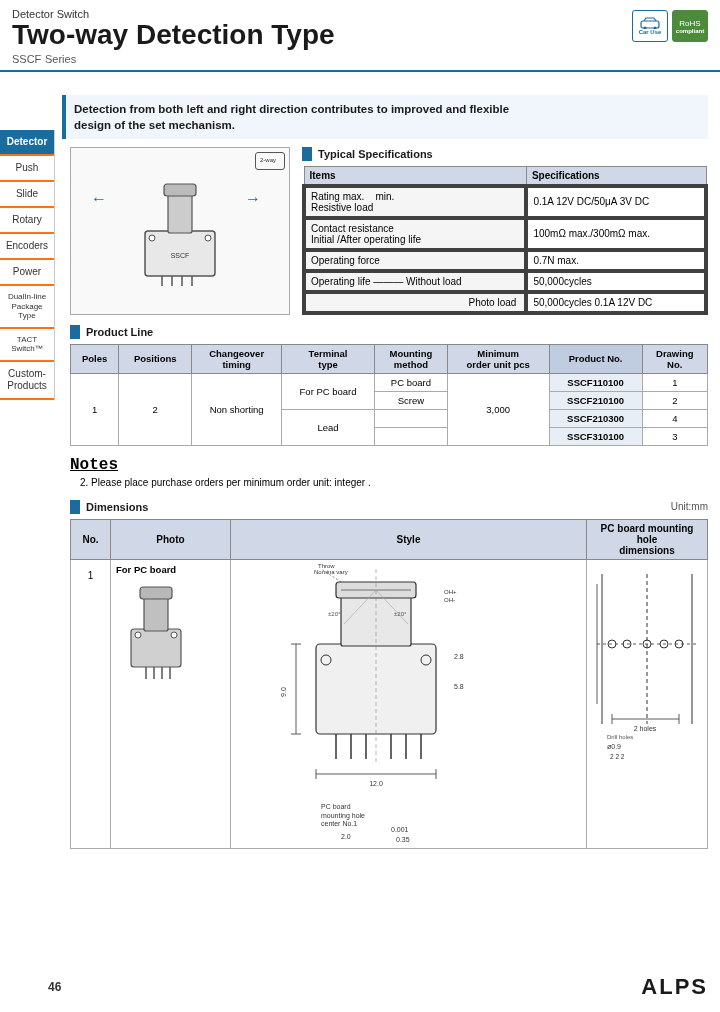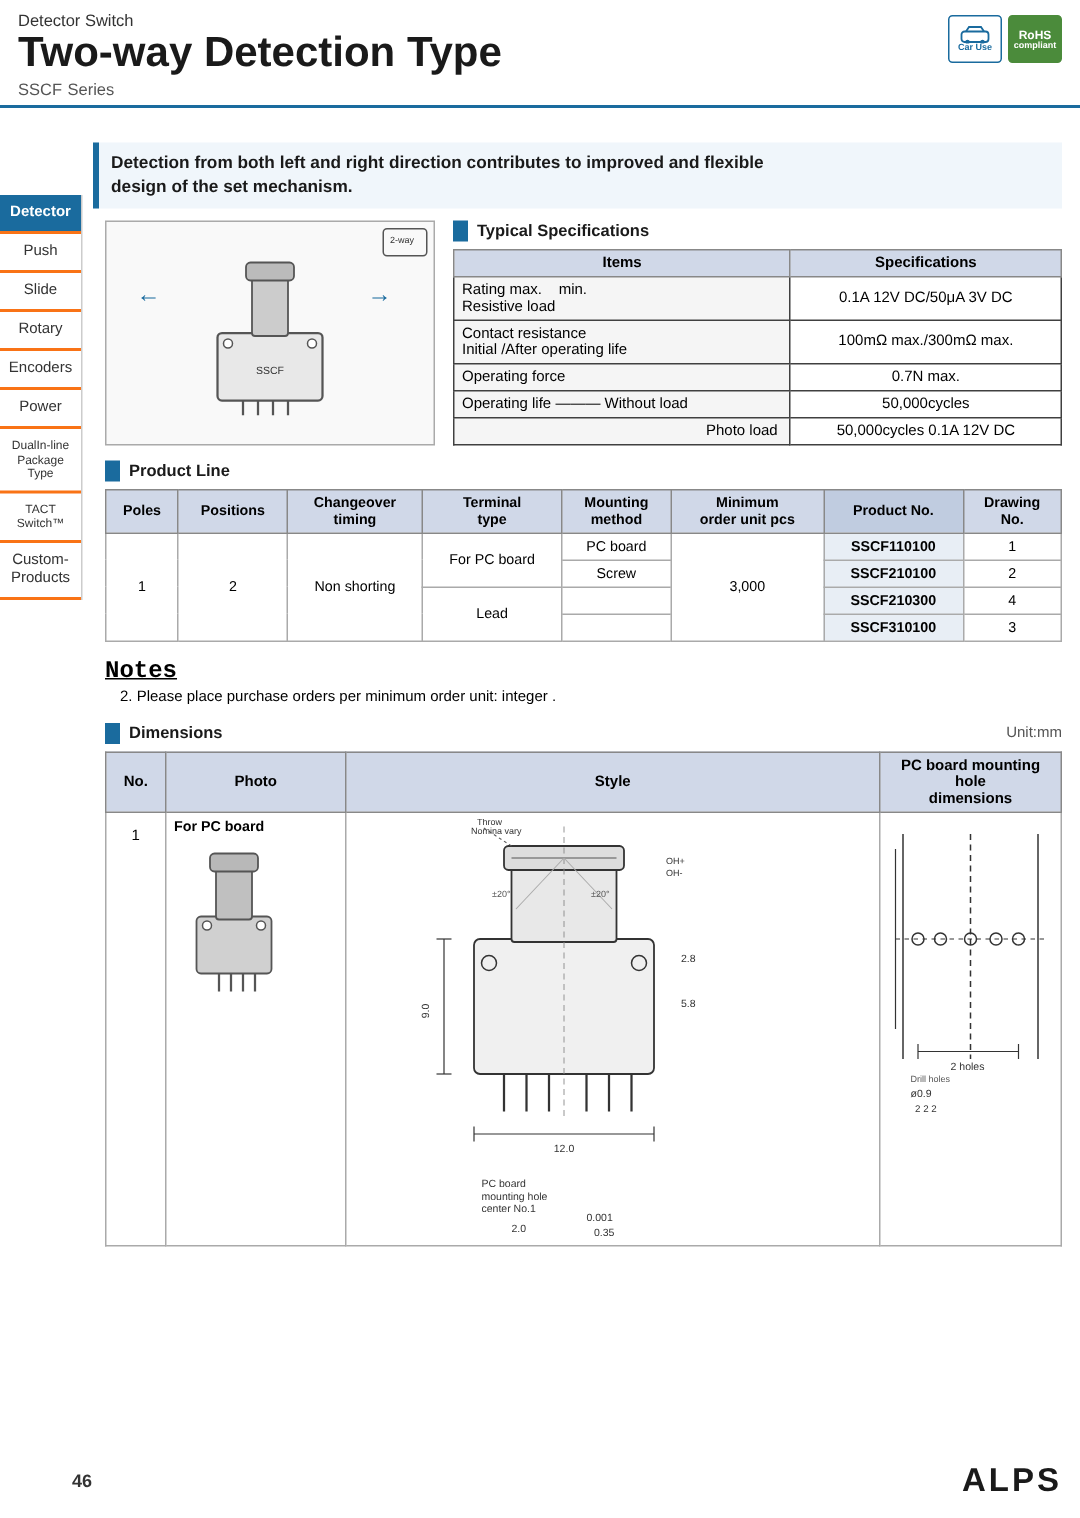--- a/index.html
+++ b/index.html
@@ -149,31 +149,31 @@
 
     .specs-table {
       width: 100%;
       border-collapse: collapse;
       font-size: 10px;
     }
     .specs-table th {
       background: #d0d8e8;
       border: 1px solid #888;
       padding: 3px 5px;
-      text-align: center;
+      text-align: left;
       font-weight: bold;
       font-size: 10px;
     }
     .specs-table td {
-      border: 1px solid #404040;
+      border: 4px solid #404040;
       padding: 3px 5px;
       vertical-align: middle;
     }
     .specs-table td.label { background: #f5f5f5; }
-    .specs-table td.value { text-align: center; }
+    .specs-table td.value { text-align: left; }
 
     
     .product-line-section { margin-bottom: 10px; }
     .product-line-table {
       width: 100%;
       border-collapse: collapse;
       font-size: 9.5px;
       text-align: center;
     }
     .product-line-table th {
@@ -316,21 +316,21 @@
   <div class="badge badge-car">
     <svg width="20" height="12" viewBox="0 0 20 12">
       <rect x="1" y="4" width="18" height="7" rx="2" fill="none" stroke="#1a6b9e" stroke-width="1.2"></rect>
       <path d="M4 4 L6 1 L14 1 L16 4" fill="none" stroke="#1a6b9e" stroke-width="1.2"></path>
       <circle cx="5" cy="11" r="1.5" fill="#1a6b9e"></circle>
       <circle cx="15" cy="11" r="1.5" fill="#1a6b9e"></circle>
     </svg>
     <span style="font-size:6px;font-weight:bold;color:#1a6b9e;">Car Use</span>
   </div>
   <div class="badge badge-rohs">
-    <span style="font-size:8px;font-weight:bold;">RoHS</span>
+    <span style="font-size:8px;font-weight:normal;">RoHS</span>
     <span style="font-size:6px;">compliant</span>
   </div>
 </div>
 
 <div class="sidebar">
   <div class="sidebar-item active">
     <span>Detector</span>
   </div>
   <div class="sidebar-item">
     <span>Push</span>

